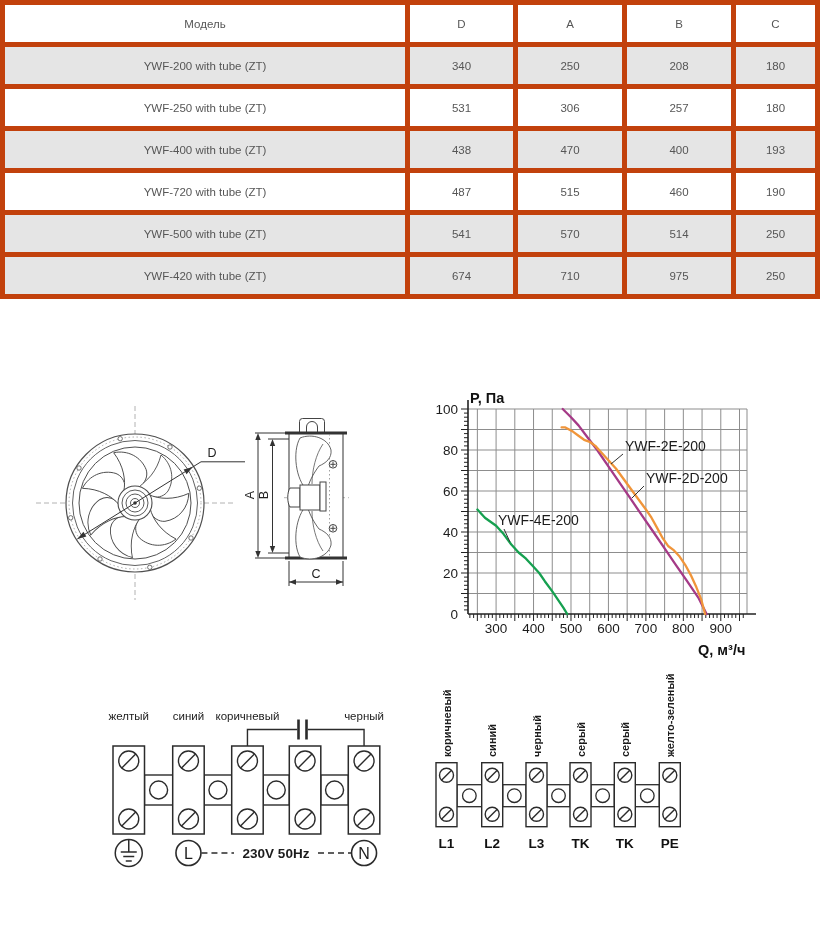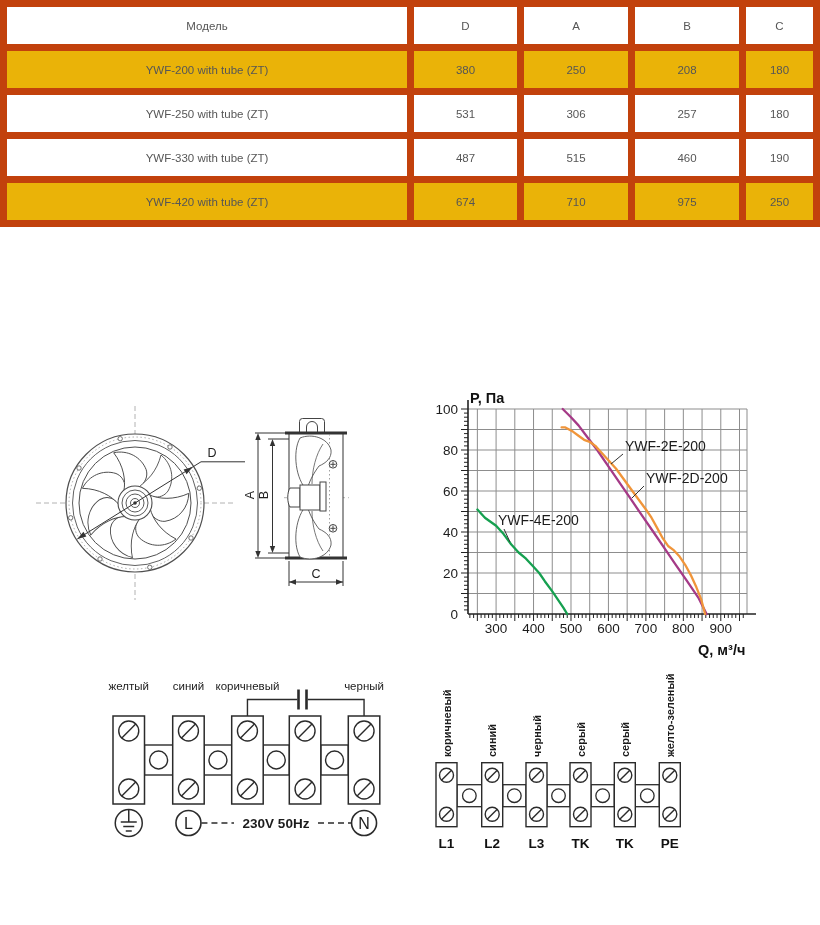--- a/index.html
+++ b/index.html
@@ -1,32 +1,32 @@
 <!DOCTYPE html>
 <html><head>
 <meta charset="utf-8">
 <style>
   html,body{margin:0;padding:0;background:#fff;}
   .page{position:relative;width:820px;height:925px;background:#fff;overflow:hidden;
         font-family:"Liberation Sans",sans-serif;}
   
   .dim-table{position:absolute;left:0;top:0;width:820px;border-collapse:collapse;table-layout:fixed;}
-  .dim-table th,.dim-table td{border:7px solid #c2410c;font-size:11.5px;font-weight:400;
+  .dim-table th,.dim-table td{border:5px solid #c2410c;font-size:11.5px;font-weight:400;
         color:#565656;text-align:center;height:37px;padding:0;}
   .dim-table th:nth-child(1),.dim-table td:nth-child(1){width:400px;}
   .dim-table th:nth-child(2),.dim-table td:nth-child(2){width:103px;}
   .dim-table th:nth-child(3),.dim-table td:nth-child(3){width:104px;}
   .dim-table th:nth-child(4),.dim-table td:nth-child(4){width:104px;}
-  .dim-table tr.alt{background:#eab308;}
+  .dim-table tr.alt{background:#e5e5e5;}
   
   .fig{position:absolute;}
   .fig-front{left:30px;top:400px;}
   .fig-side{left:240px;top:400px;}
   .fig-chart{left:435px;top:390px;}
-  .fig-wire1{left:85px;top:670px;}
+  .fig-wire1{left:85px;top:700px;}
   .fig-wire2{left:430px;top:672px;}
   
   .tick{font-family:"Liberation Sans",sans-serif;font-size:13.5px;fill:#1c1c1c;}
   .clabel{font-family:"Liberation Sans",sans-serif;font-size:14px;fill:#1c1c1c;}
   .ctitle{font-family:"Liberation Sans",sans-serif;font-size:14.5px;font-weight:bold;fill:#111;}
   .dimlabel{font-family:"Liberation Sans",sans-serif;font-size:12.5px;fill:#222;}
   .wlabel{font-family:"Liberation Sans",sans-serif;font-size:11.5px;fill:#1c1c1c;}
   .wlabel-rot{font-family:"Liberation Sans",sans-serif;font-size:11px;font-weight:bold;fill:#1c1c1c;}
   .tlabel{font-family:"Liberation Sans",sans-serif;font-size:13.5px;font-weight:bold;fill:#111;}
   .lnlabel{font-family:"Liberation Sans",sans-serif;font-size:16px;fill:#1c1c1c;}
@@ -43,38 +43,52 @@
         <th>Модель</th>
         <th>D</th>
         <th>A</th>
         <th>B</th>
         <th>C</th>
       </tr>
     </thead>
     <tbody>
         <tr class="alt">
           <td>YWF-200 with tube (ZT)</td>
-          <td>380</td>
+          <td>340</td>
           <td>250</td>
           <td>208</td>
           <td>180</td>
         </tr>
         <tr>
           <td>YWF-250 with tube (ZT)</td>
           <td>531</td>
           <td>306</td>
           <td>257</td>
           <td>180</td>
         </tr>
+        <tr class="alt">
+          <td>YWF-400 with tube (ZT)</td>
+          <td>438</td>
+          <td>470</td>
+          <td>400</td>
+          <td>193</td>
+        </tr>
         <tr>
-          <td>YWF-330 with tube (ZT)</td>
+          <td>YWF-720 with tube (ZT)</td>
           <td>487</td>
           <td>515</td>
           <td>460</td>
           <td>190</td>
+        </tr>
+        <tr class="alt">
+          <td>YWF-500 with tube (ZT)</td>
+          <td>541</td>
+          <td>570</td>
+          <td>514</td>
+          <td>250</td>
         </tr>
         <tr class="alt">
           <td>YWF-420 with tube (ZT)</td>
           <td>674</td>
           <td>710</td>
           <td>975</td>
           <td>250</td>
         </tr>
       </tbody>
   </table>

